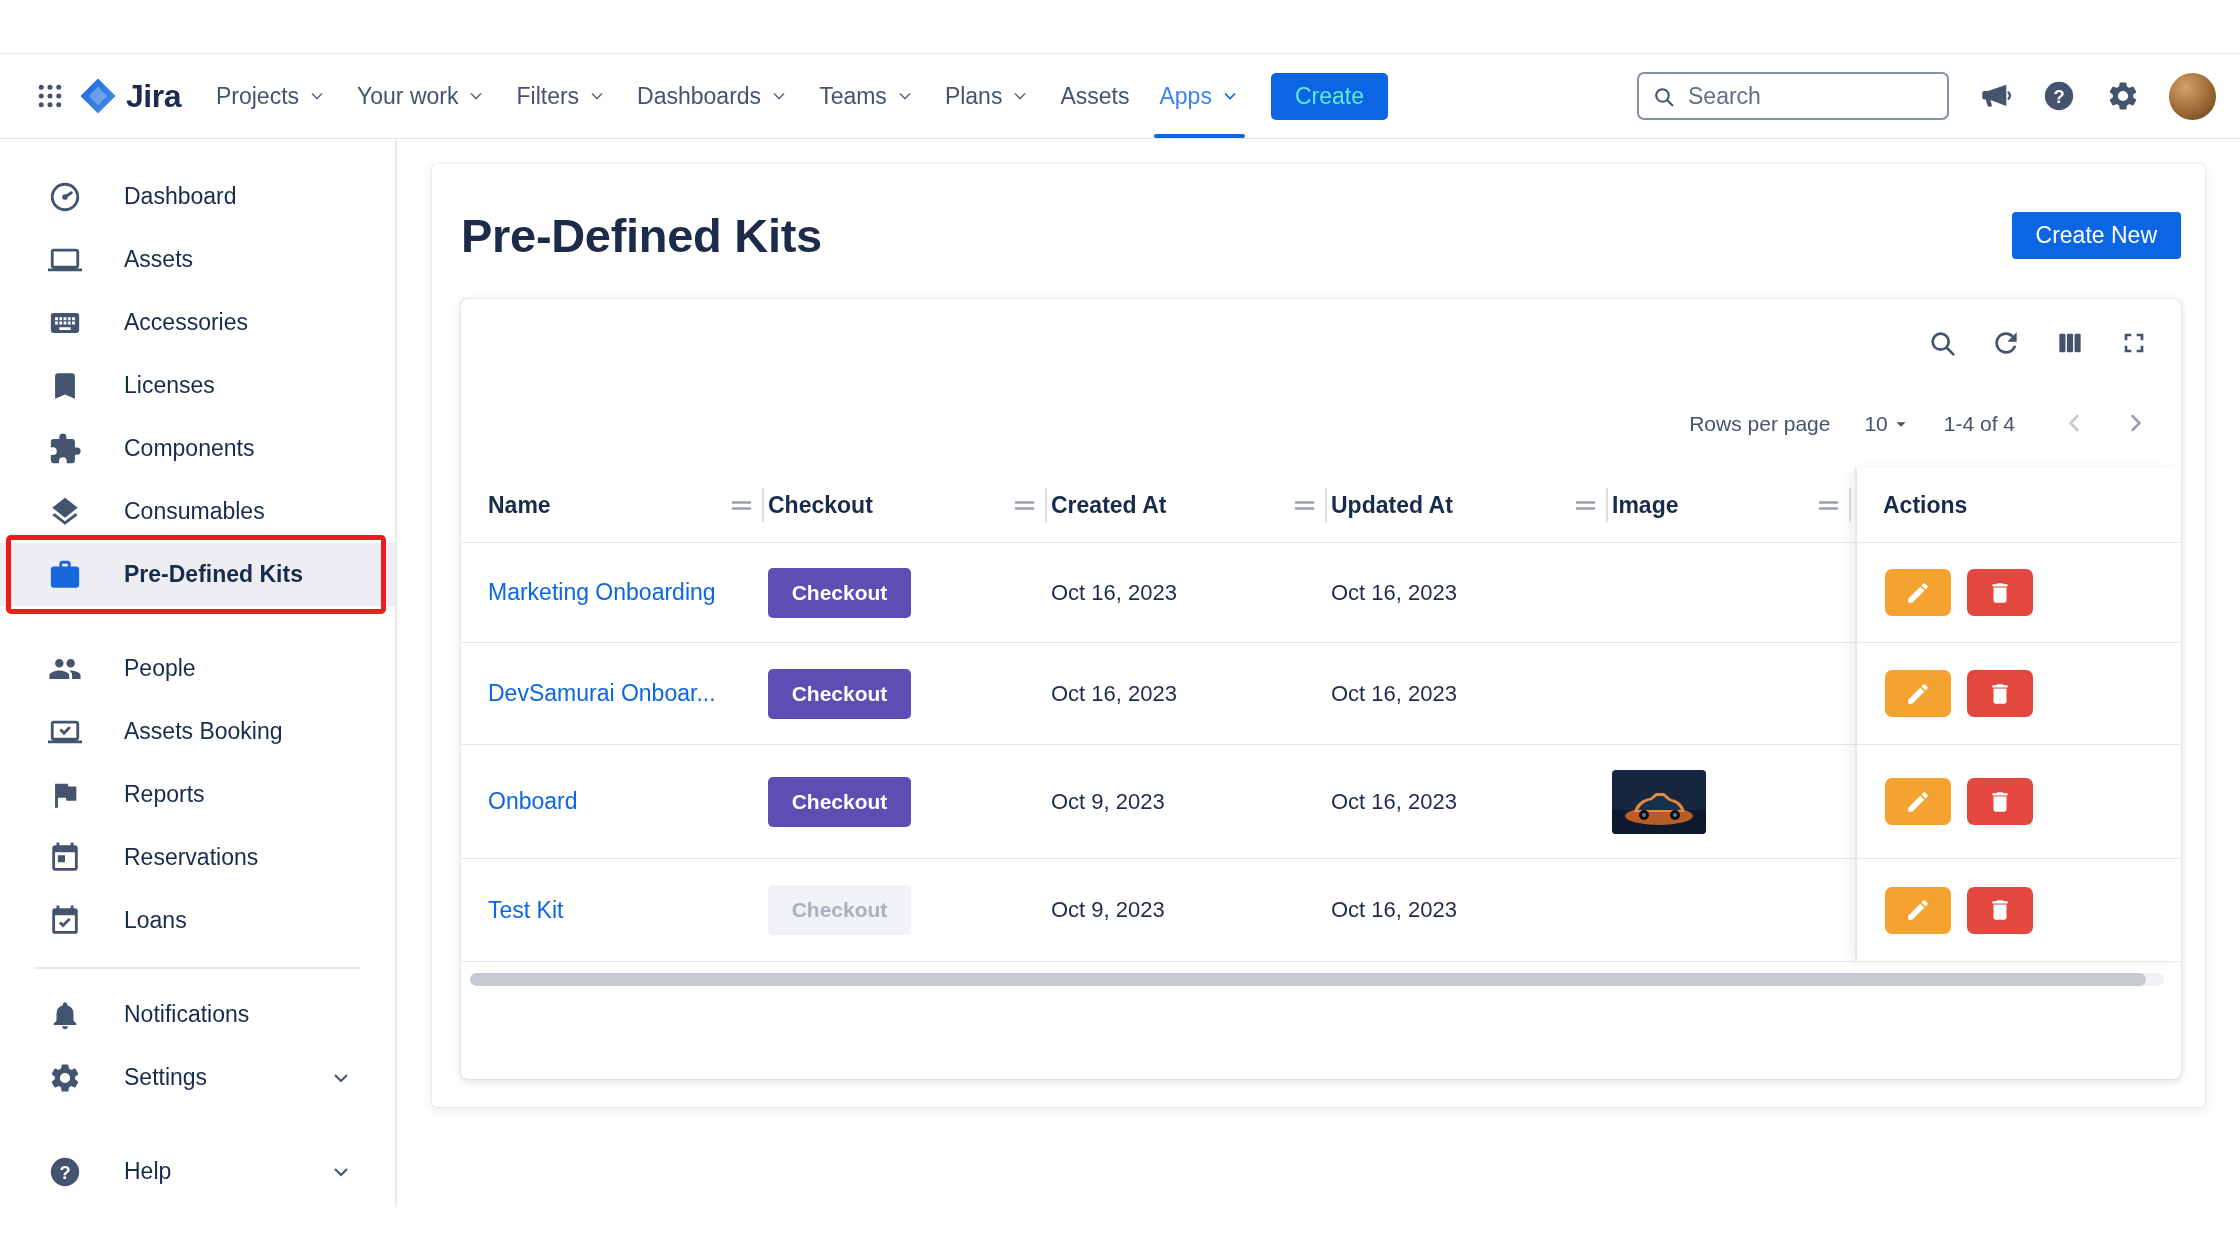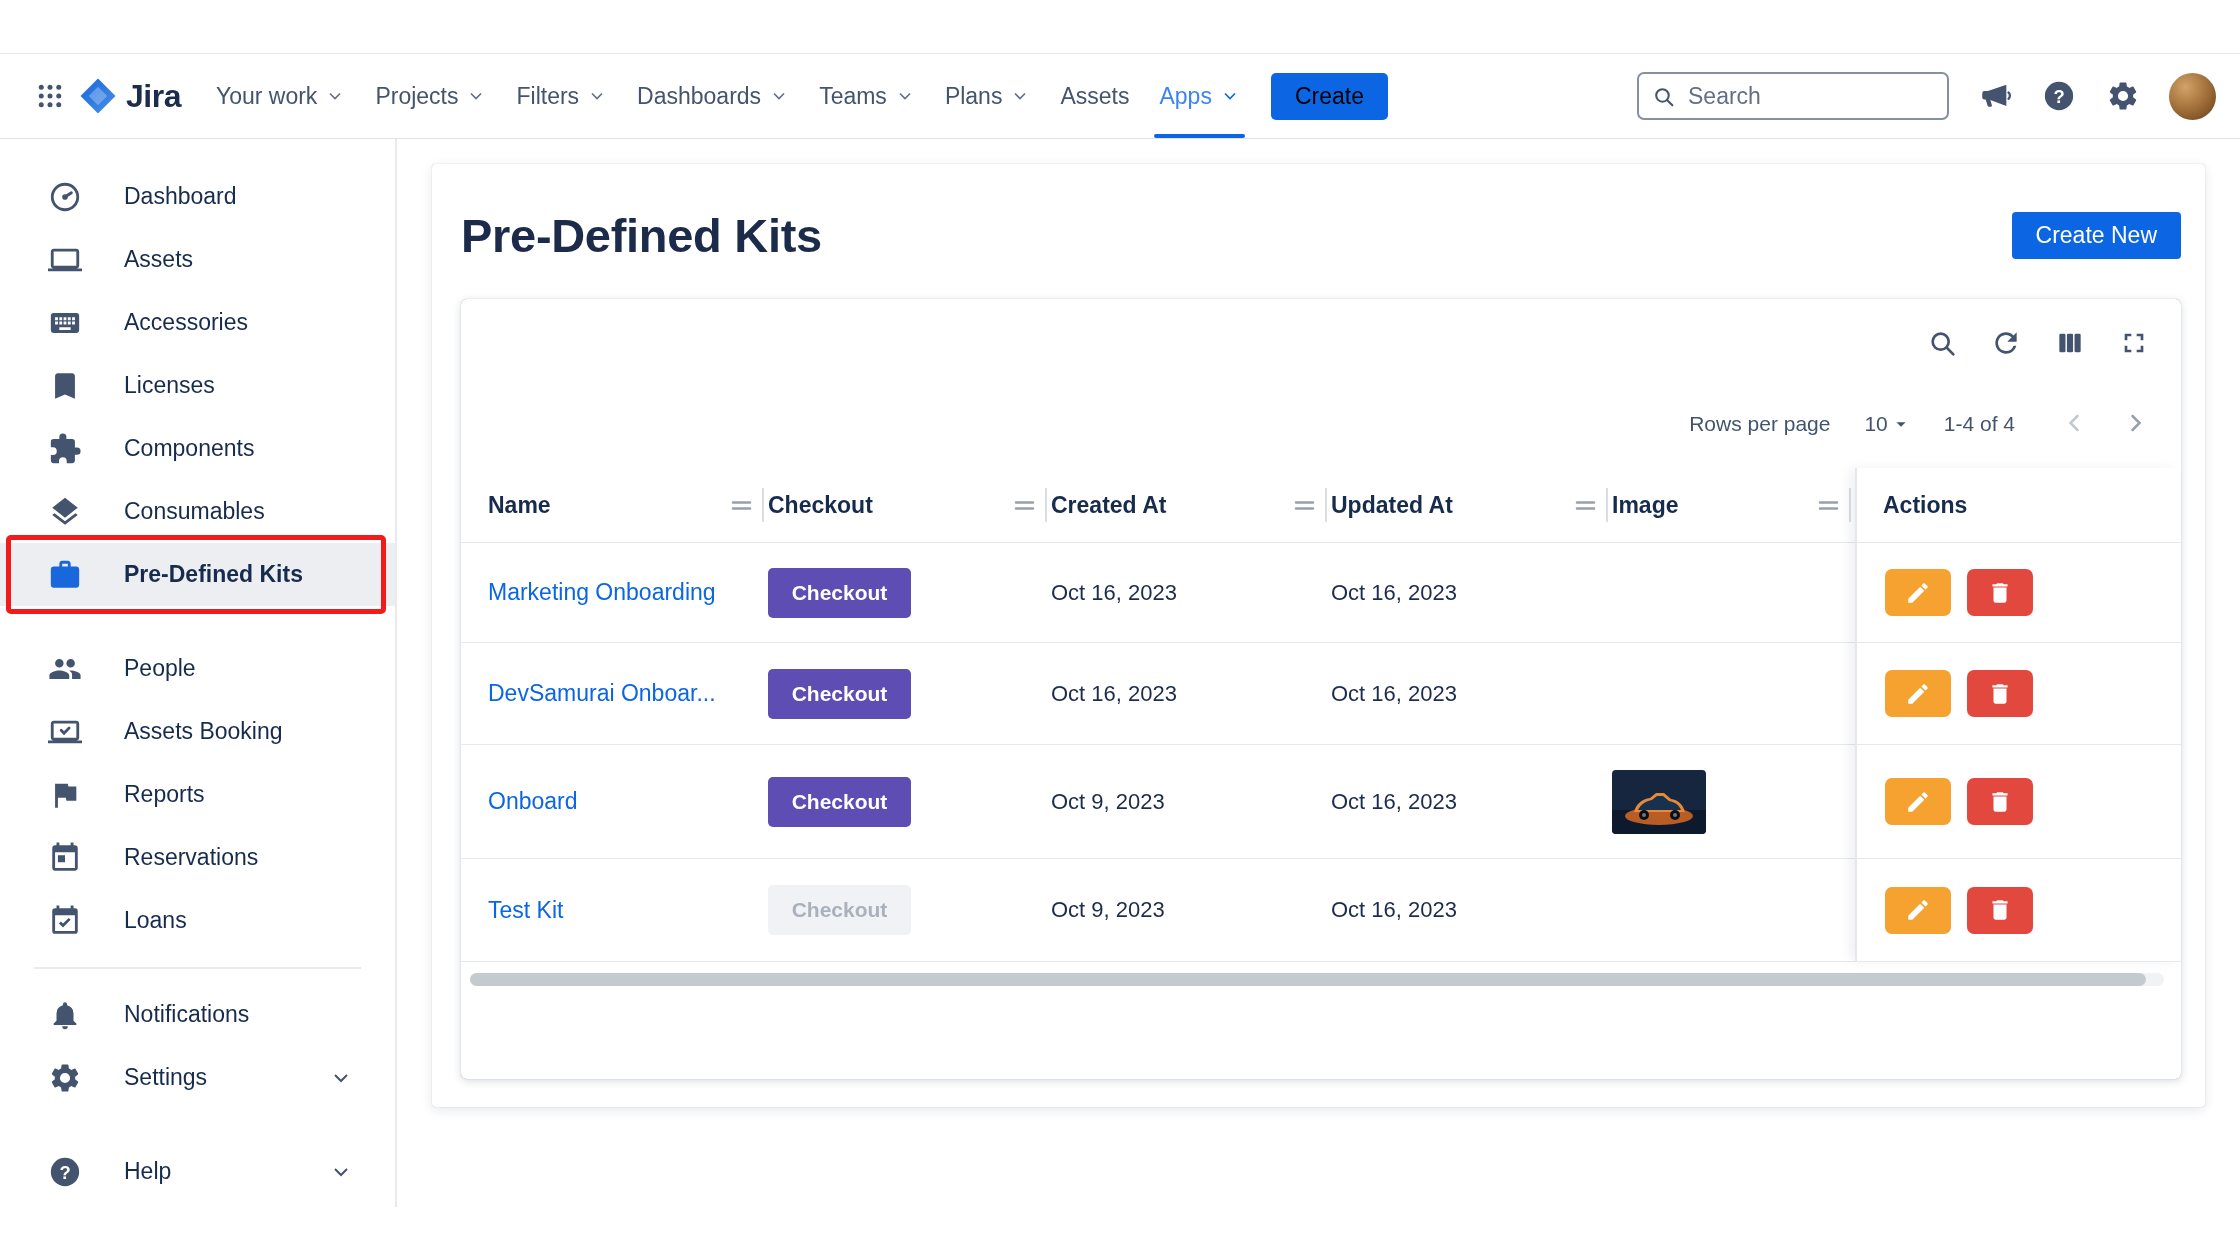--- a/index.html
+++ b/index.html
@@ -27,21 +27,21 @@
   .nav-item {
     display:flex; align-items:center; gap:8px; padding:0 15px; height:100%;
     font-size:23px; font-weight:500; color:#44546F; cursor:pointer; position:relative;
     background:none; border:none; font-family:inherit;
   }
   .nav-item .chev { width:20px; height:20px; color:#626F86; }
   .nav-item.active { color:#3b82f6; }
   .nav-item.active .chev { color:#0C66E4; }
   .nav-item.active::after { content:""; position:absolute; left:10px; right:10px; bottom:0; height:4px; background:#0C66E4; border-radius:2px; }
   .create-btn {
-    margin-left:16px; background:#0C66E4; color:#000000; border:none; border-radius:5px;
+    margin-left:16px; background:#0C66E4; color:#5eead4; border:none; border-radius:5px;
     height:47px; padding:0 24px; font-size:23px; font-weight:500; font-family:inherit; cursor:pointer;
   }
   .nav-right { margin-left:auto; display:flex; align-items:center; gap:28px; }
   .search-box {
     width:312px; height:48px; border:2px solid #8590A2; border-radius:7px;
     display:flex; align-items:center; padding:0 12px; gap:10px; background:#fff;
   }
   .search-box svg { width:25px; height:25px; color:#44546F; flex:none; }
   .search-box input { border:none; outline:none; font-size:23px; color:#172B4D; width:100%; font-family:Liberation Sans, sans-serif; background:transparent; }
   .search-box input::placeholder { color:#626F86; }
@@ -168,27 +168,27 @@
             </linearGradient>
           </defs>
         <path d="M12 1.5L1.5 12 12 22.5 22.5 12z" fill="url(#jg)"></path>
         <path d="M12 6.5L6.5 12l5.5 5.5 5.5-5.5z" fill="#fff" opacity="0.28"></path>
       </svg>
       <span class="logo-text">Jira</span>
     </button>
 
     <nav class="nav-items">
       <button class="nav-item">
+          <span>Projects</span>
+          <svg class="chev" viewBox="0 0 24 24" fill="none" stroke="currentColor" stroke-width="2">
+            <path d="M6 9l6 6 6-6"></path>
+          </svg>
+        </button>
+      <button class="nav-item">
           <span>Your work</span>
-          <svg class="chev" viewBox="0 0 24 24" fill="none" stroke="currentColor" stroke-width="2">
-            <path d="M6 9l6 6 6-6"></path>
-          </svg>
-        </button>
-      <button class="nav-item">
-          <span>Projects</span>
           <svg class="chev" viewBox="0 0 24 24" fill="none" stroke="currentColor" stroke-width="2">
             <path d="M6 9l6 6 6-6"></path>
           </svg>
         </button>
       <button class="nav-item">
           <span>Filters</span>
           <svg class="chev" viewBox="0 0 24 24" fill="none" stroke="currentColor" stroke-width="2">
             <path d="M6 9l6 6 6-6"></path>
           </svg>
         </button>

